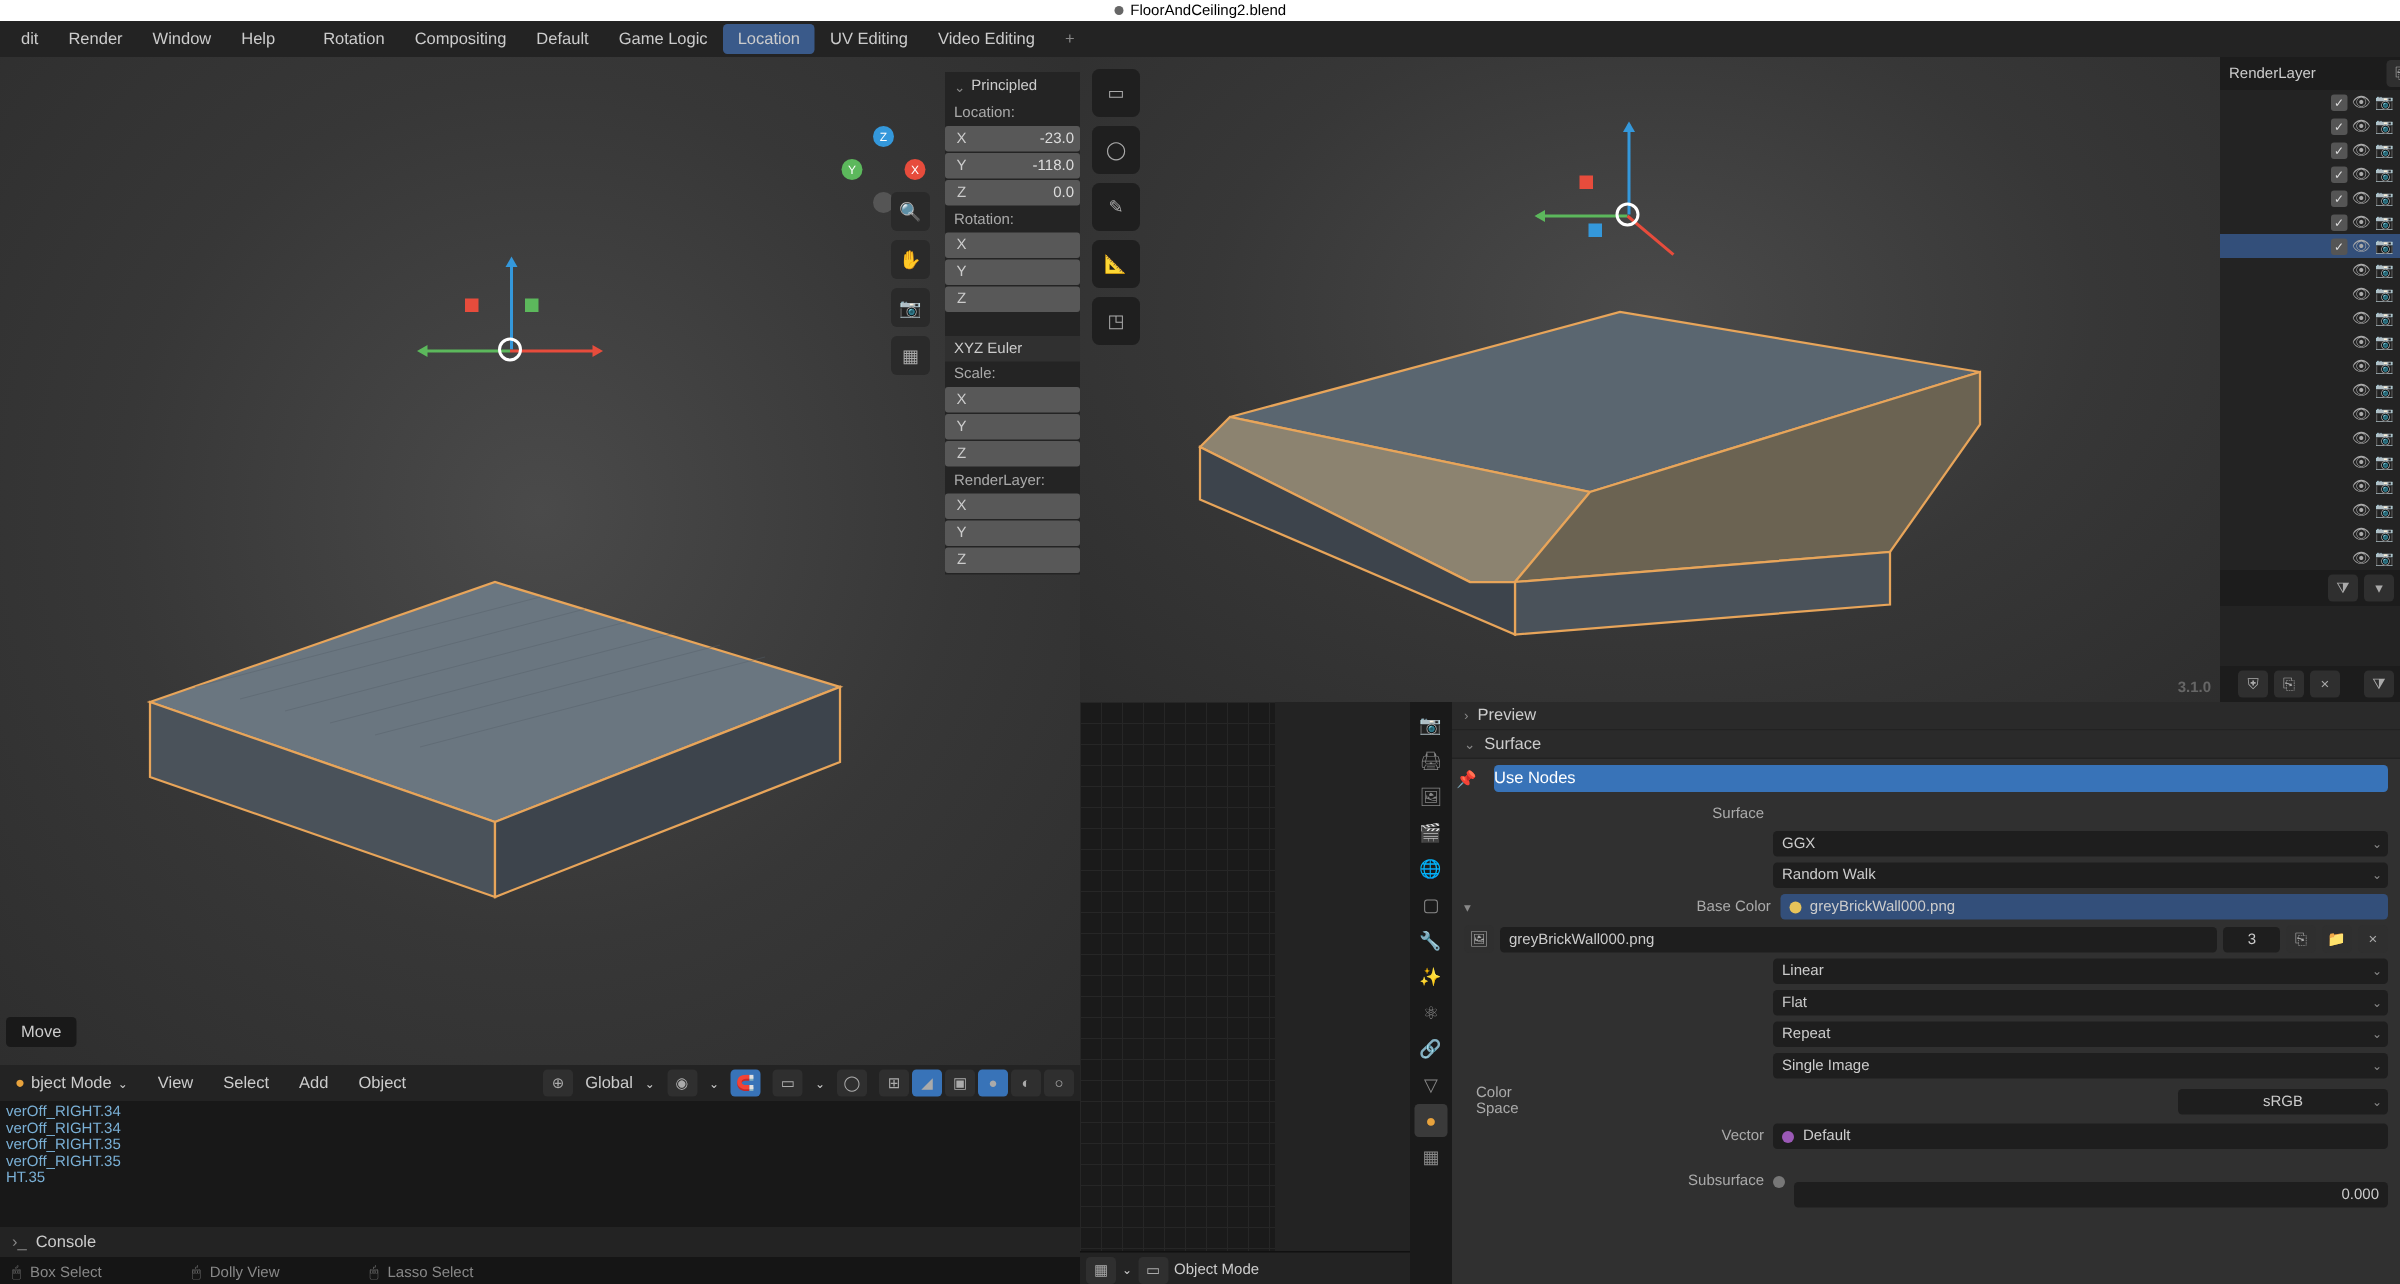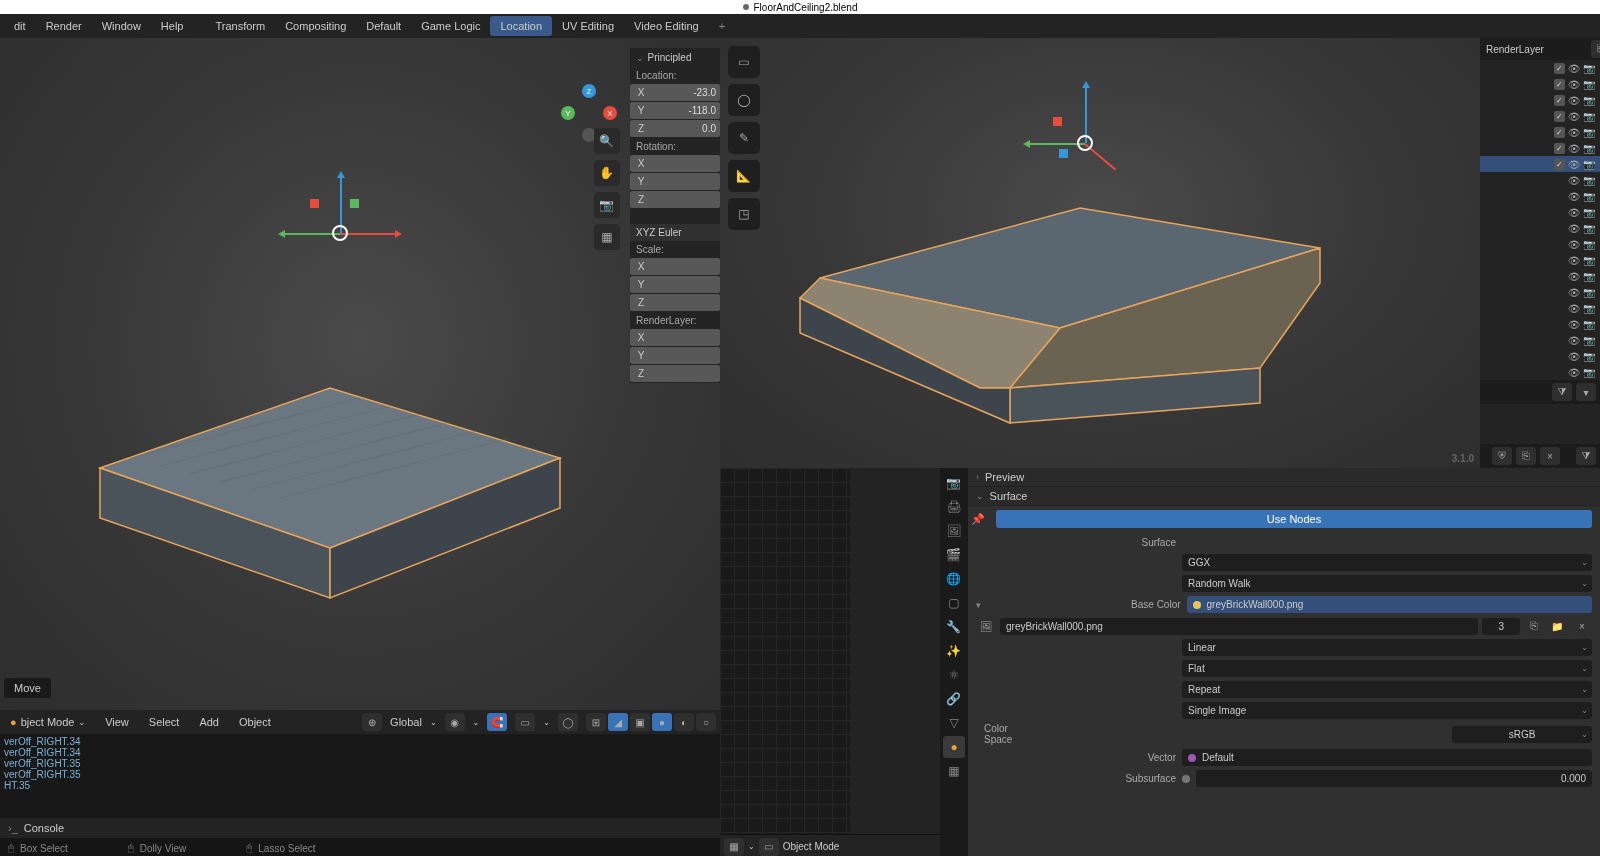--- a/index.html
+++ b/index.html
@@ -91,21 +91,21 @@
   .uv-header { height:24px; background:#232323; display:flex; align-items:center; padding:0 4px; gap:4px; font-size:10px; border-top:1px solid #111;}
 
   .prop-tabs { width: 28px; background:#1a1a1a; display:flex; flex-direction:column; padding-top:4px; gap:2px; align-items:center; }
   .prop-tab { width:22px; height:22px; display:flex; align-items:center; justify-content:center; border-radius:3px; color:#888; font-size:12px;}
   .prop-tab.active { background:#3a3a3a; color:#e8a33d; }
 
   .props { flex:1; background:#303030; font-size:11px; padding:0; overflow:hidden;}
   .prop-section { padding:3px 8px; border-bottom:1px solid #222; display:flex; align-items:center; gap:6px;}
   .prop-section.header { background:#2a2a2a; }
   .chev { font-size:9px; color:#888;}
-  .use-nodes { margin:4px 8px; background:#3873b8; text-align:center; padding:3px 0; border-radius:3px; color:#fff; font-size:11px;}
+  .use-nodes { margin:4px 8px; background:#3873b8; text-align:left; padding:3px 0; border-radius:3px; color:#fff; font-size:11px;}
   .prop-row { display:flex; align-items:center; padding:2px 8px; gap:6px; min-height:20px; }
   .prop-lbl { width: 200px; text-align:right; color:#aaa; font-size:10px;}
   .prop-field { flex:1; background:#1e1e1e; padding:3px 6px; border-radius:3px; display:flex; align-items:center; gap:6px; font-size:10px; position:relative;}
   .prop-field .dd { position:absolute; right:4px; color:#888; font-size:8px;}
   .dot-g { width:8px; height:8px; background:#5cb85c; border-radius:50%;}
   .dot-y { width:8px; height:8px; background:#e8c45a; border-radius:50%;}
   .dot-p { width:8px; height:8px; background:#9b59b6; border-radius:50%;}
   .dot-gr { width:8px; height:8px; background:#777; border-radius:50%;}
   .img-row { display:flex; align-items:center; margin:2px 8px; gap:4px;}
   .img-name { flex:1; background:#1e1e1e; padding:3px 6px; border-radius:3px; font-size:10px; display:flex; align-items:center; gap:6px;}
@@ -122,21 +122,21 @@
   <span class="dot"></span>
   <span>FloorAndCeiling2.blend</span>
 </div>
 
 <div class="menubar">
   <span id="m0" class="item">dit</span>
   <span id="m1" class="item">Render</span>
   <span id="m2" class="item">Window</span>
   <span id="m3" class="item">Help</span>
   <span class="sep"></span>
-  <span id="w0" class="item">Transform</span>
+  <span id="w0" class="item">Rotation</span>
   <span id="w1" class="item">Compositing</span>
   <span id="w2" class="item">Default</span>
   <span id="w3" class="item">Game Logic</span>
   <span id="w4" class="item active">Location</span>
   <span id="w5" class="item">UV Editing</span>
   <span id="w6" class="item">Video Editing</span>
   <span class="plus">+</span>
 </div>
 
 <div class="main">
@@ -556,21 +556,21 @@
           <div class="prop-lbl">Vector</div>
           <div class="prop-field">
               <span class="dot-p"></span>
               <span>Default</span>
             </div>
         </div>
         <div class="prop-row">
           <div class="prop-lbl">Subsurface</div>
           <div style="display:flex;align-items:center;gap:6px;flex:1;">
               <span class="dot-gr"></span>
-              <div class="prop-field" style="flex:1;text-align:right;">
+              <div class="prop-field" style="flex:1;text-align:right;margin-top:18px;">
                 <span style="margin-left:auto;">0.000</span>
               </div>
             </div>
         </div>
       </div>
     </div>
   </div>
 </div>
 
 </body></html>

